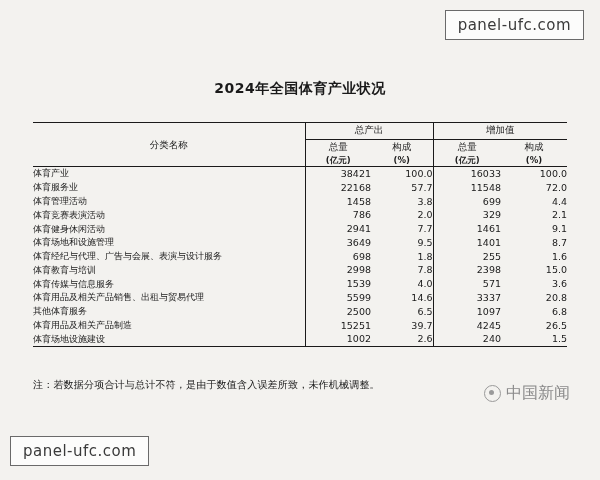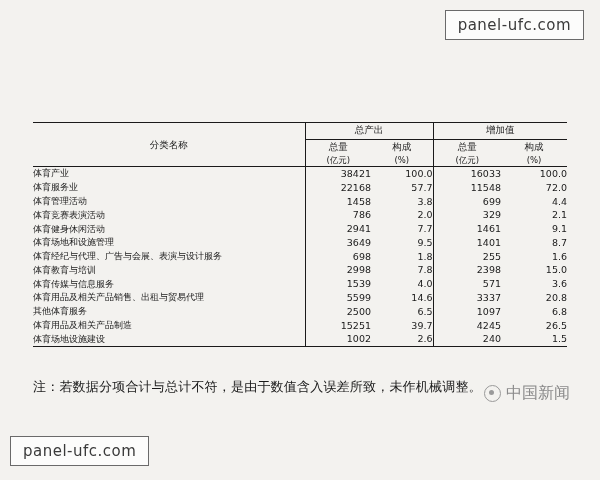--- a/index.html
+++ b/index.html
@@ -79,20 +79,21 @@
   }
   .hdr-group {
     text-align: center;
     border-bottom: 0.8px solid #1a1a1a;
     font-size: 9.5px;
     font-family: Liberation Mono, monospace;
   }
   .vsep-l { border-left: 0.8px solid #1a1a1a; }
   .unit {
     font-size: 8.5px;
+    font-weight: bold;
   }
   td.name {
     text-align: left;
     white-space: nowrap;
   }
   td.num {
     text-align: right;
     padding-right: 16px;
     font-size: 9.5px;
   }
@@ -101,21 +102,21 @@
     padding-right: 14px;
     font-size: 9.5px;
   }
   .lvl0 { padding-left: 6px; font-weight: bold; }
   .lvl1 { padding-left: 18px; font-weight: bold; }
   .lvl2 { padding-left: 34px; }
   .note {
     position: absolute;
     left: 33px;
     top: 378px;
-    font-size: 13px;
+    font-size: 10px;
     color: #1a1a1a;
     letter-spacing: 0.2px;
   }
   .sina-wm {
     position: absolute;
     right: 30px;
     top: 383px;
     display: flex;
     align-items: center;
     gap: 5px;
@@ -138,20 +139,21 @@
   }
   .hdr-row-cell { height: 16px; }
 </style>
 </head>
 <body>
 
 <div class="page">
 
   <div class="watermark-box wm-top">panel-ufc.com</div>
 
+  <div class="title">2024年全国体育产业状况</div>
 
   <div class="table-wrap">
     <table class="stat">
       <colgroup>
         <col style="width:272px">
         <col style="width:66px">
         <col style="width:62px">
         <col style="width:68px">
         <col style="width:66px">
       </colgroup>

